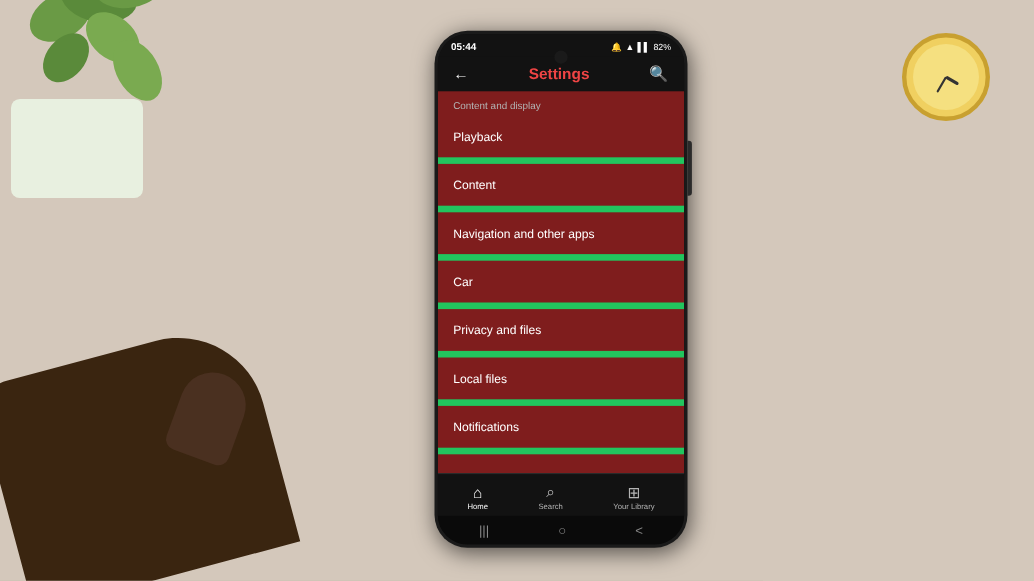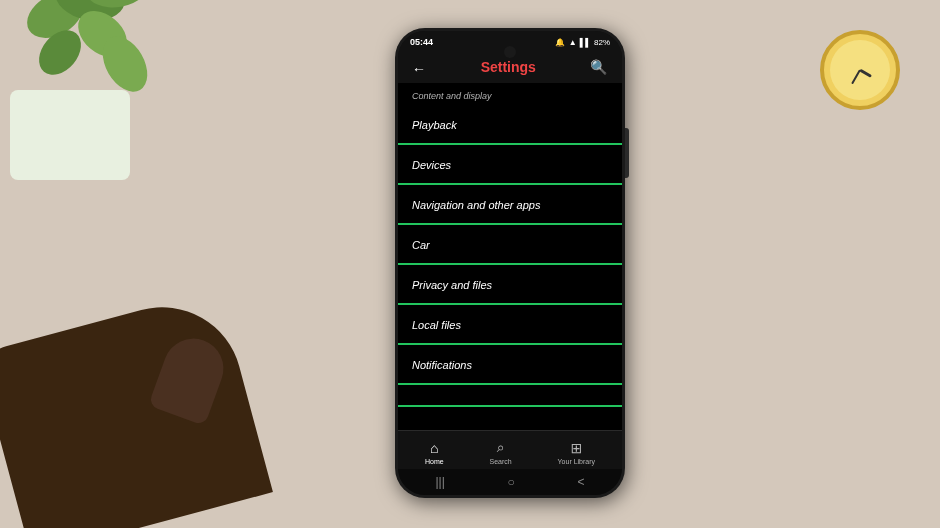--- a/index.html
+++ b/index.html
@@ -207,32 +207,31 @@
     .header-icon {
       color: #ffffff;
       font-size: 14px;
       cursor: pointer;
     }
 
     
     .settings-content {
       flex: 1;
       overflow: hidden;
-      background: #000000;
-      font-style: italic;
+      background: #7f1d1d;
     }
     .section-label {
       color: #b3b3b3;
       font-size: 9px;
       padding: 8px 14px 4px;
       text-transform: none;
     }
     .settings-item {
       padding: 10px 14px;
-      border-bottom: 2px solid #22c55e;
+      border-bottom: 6px solid #22c55e;
       cursor: pointer;
     }
     .settings-item-text {
       color: #ffffff;
       font-size: 11px;
     }
 
     
     .bottom-nav {
       display: flex;
@@ -346,21 +345,21 @@
         <span class="header-icon">🔍</span>
       </div>
 
       <div class="settings-content">
         <div class="section-label">Content and display</div>
 
         <div class="settings-item">
           <span class="settings-item-text">Playback</span>
         </div>
         <div class="settings-item">
-          <span class="settings-item-text">Devices</span>
+          <span class="settings-item-text">Content</span>
         </div>
         <div class="settings-item">
           <span class="settings-item-text">Navigation and other apps</span>
         </div>
         <div class="settings-item">
           <span class="settings-item-text">Car</span>
         </div>
         <div class="settings-item">
           <span class="settings-item-text">Privacy and files</span>
         </div>

